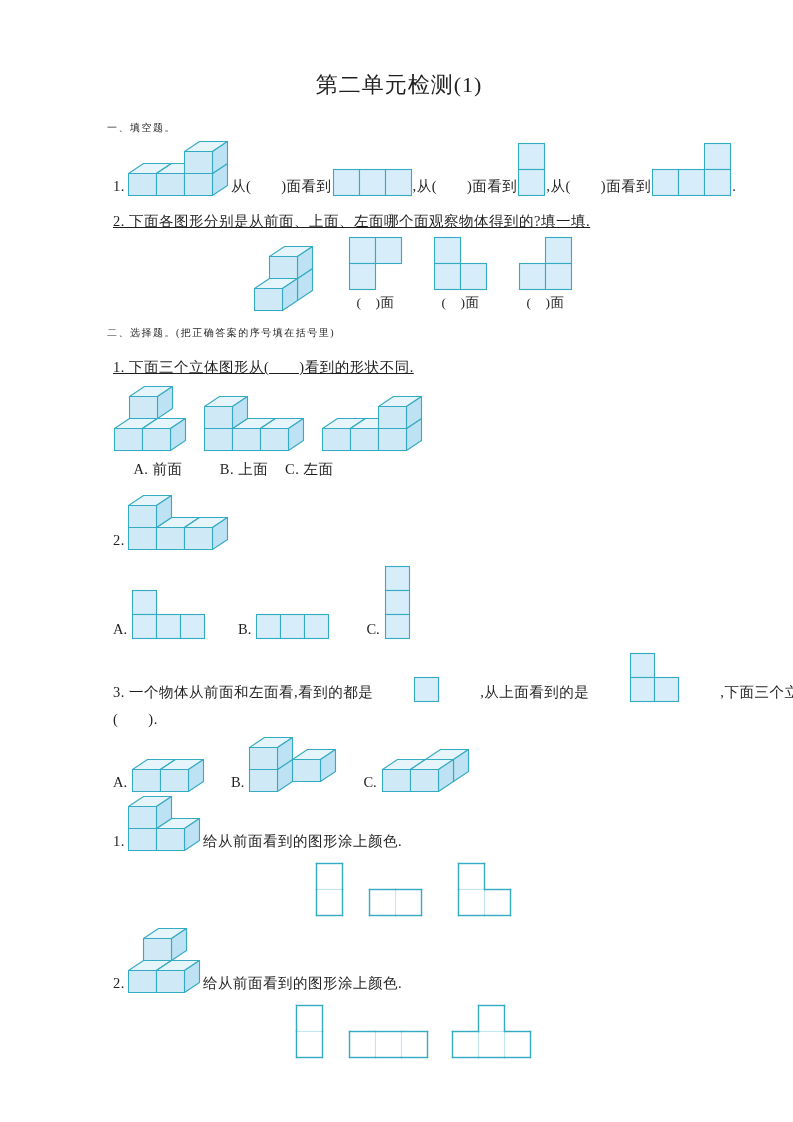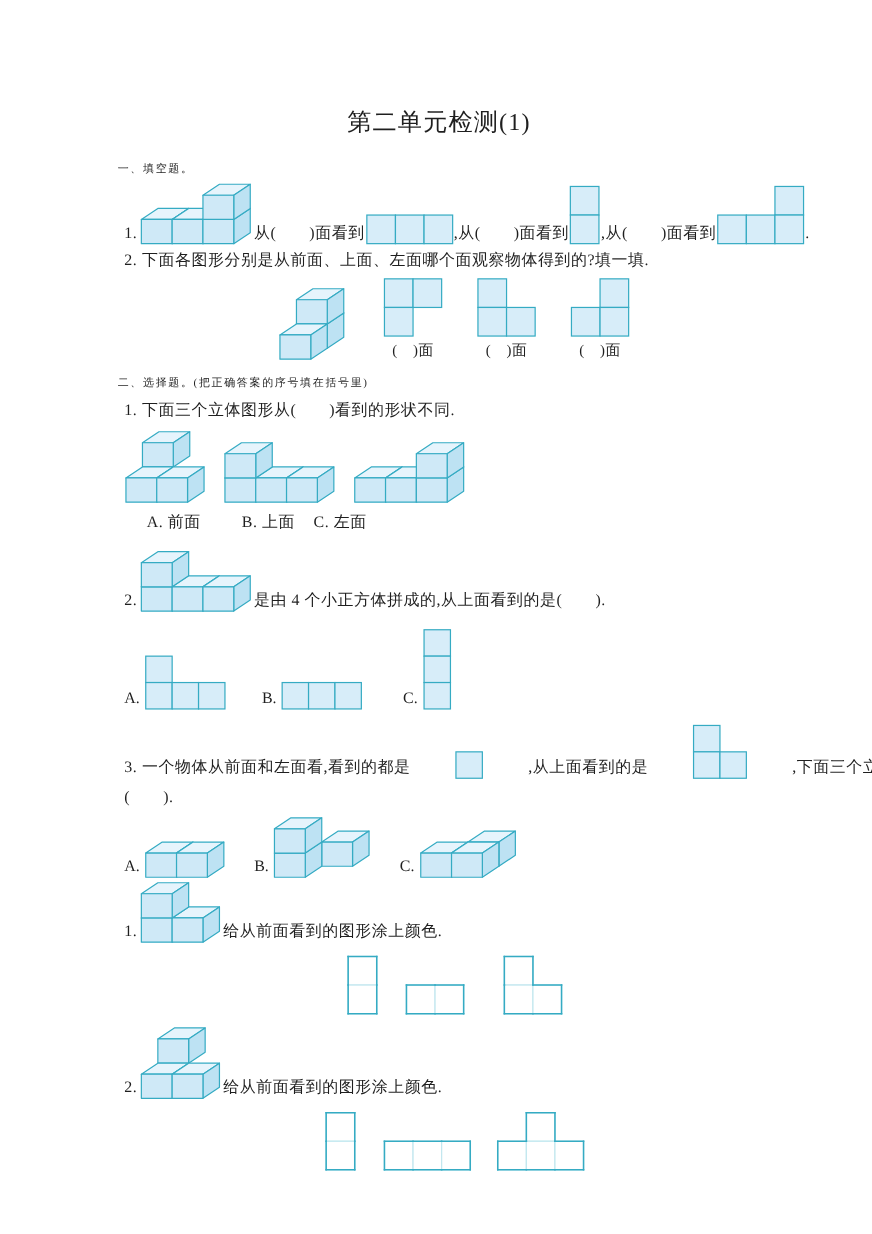--- a/index.html
+++ b/index.html
@@ -8,40 +8,40 @@
     width:793px;height:1122px;
     margin:0 auto;
     background:#ffffff;
     overflow:hidden;
     font-family:"Liberation Serif","DejaVu Serif",serif;
     color:#1f1f1f;
     box-sizing:border-box;
     padding:0 108px 0 113px;
   }
   .title{
-    padding-top:96px;
+    padding-top:70px;
     text-align:center;
     font-size:22px;
     letter-spacing:1px;
     line-height:30px;
   }
   .sec-head{
     margin-top:17px;
     font-size:10px;
     letter-spacing:1.5px;
     line-height:21px;
     margin-left:-6px;
   }
   .qtext{
     font-size:14.5px;
     letter-spacing:0.5px;
     line-height:21px;
     white-space:nowrap;
   }
-  .tline{ margin-top:4px; }
+  .tline{ margin-top:14px;text-decoration:underline; }
   .row{ display:flex; align-items:flex-end; }
   .fig{ display:inline-block; line-height:0; }
   .fig svg{ display:block; }
   .viewcol{ display:flex; flex-direction:column; align-items:center; }
   .viewlabel{ font-size:13.5px; margin-top:3px; letter-spacing:0.5px; line-height:18px;}
   .optlabel{ font-size:14.5px; line-height:21px; margin-right:4px; white-space:nowrap;}
   .opt{ display:flex; align-items:flex-end; }
 </style>
 </head>
 <body>
@@ -214,21 +214,20 @@
           <polygon points="56,-22 71,-32 71,-10 56,0" fill="#bde2f3" stroke="#35abc3" stroke-width="1.1" stroke-linejoin="round"></polygon>
           <polygon points="28,-22 56,-22 56,0 28,0" fill="#cfe9f7" stroke="#35abc3" stroke-width="1.1" stroke-linejoin="round"></polygon>
           <polygon points="56,-22 71,-32 99,-32 84,-22" fill="#e6f4fc" stroke="#35abc3" stroke-width="1.1" stroke-linejoin="round"></polygon>
           <polygon points="84,-22 99,-32 99,-10 84,0" fill="#bde2f3" stroke="#35abc3" stroke-width="1.1" stroke-linejoin="round"></polygon>
           <polygon points="56,-22 84,-22 84,0 56,0" fill="#cfe9f7" stroke="#35abc3" stroke-width="1.1" stroke-linejoin="round"></polygon>
           <polygon points="0,-44 15,-54 43,-54 28,-44" fill="#e6f4fc" stroke="#35abc3" stroke-width="1.1" stroke-linejoin="round"></polygon>
           <polygon points="28,-44 43,-54 43,-32 28,-22" fill="#bde2f3" stroke="#35abc3" stroke-width="1.1" stroke-linejoin="round"></polygon>
           <polygon points="0,-44 28,-44 28,-22 0,-22" fill="#cfe9f7" stroke="#35abc3" stroke-width="1.1" stroke-linejoin="round"></polygon>
         </svg>
       </span>
-    <span class="qtext">是由 4 个小正方体拼成的,从上面看到的是(　　).</span>
   </div>
 
   <div class="row" style="margin-top:14px;">
     <span class="opt">
       <span class="optlabel">A.</span>
       <span class="fig">
           <svg width="75" height="51" viewBox="-1.5 -1.5 75 51">
             <rect x="0" y="0" width="24" height="24" fill="#d7edf9" stroke="#35abc3" stroke-width="1.1"></rect>
             <rect x="0" y="24" width="24" height="24" fill="#d7edf9" stroke="#35abc3" stroke-width="1.1"></rect>
             <rect x="24" y="24" width="24" height="24" fill="#d7edf9" stroke="#35abc3" stroke-width="1.1"></rect>

